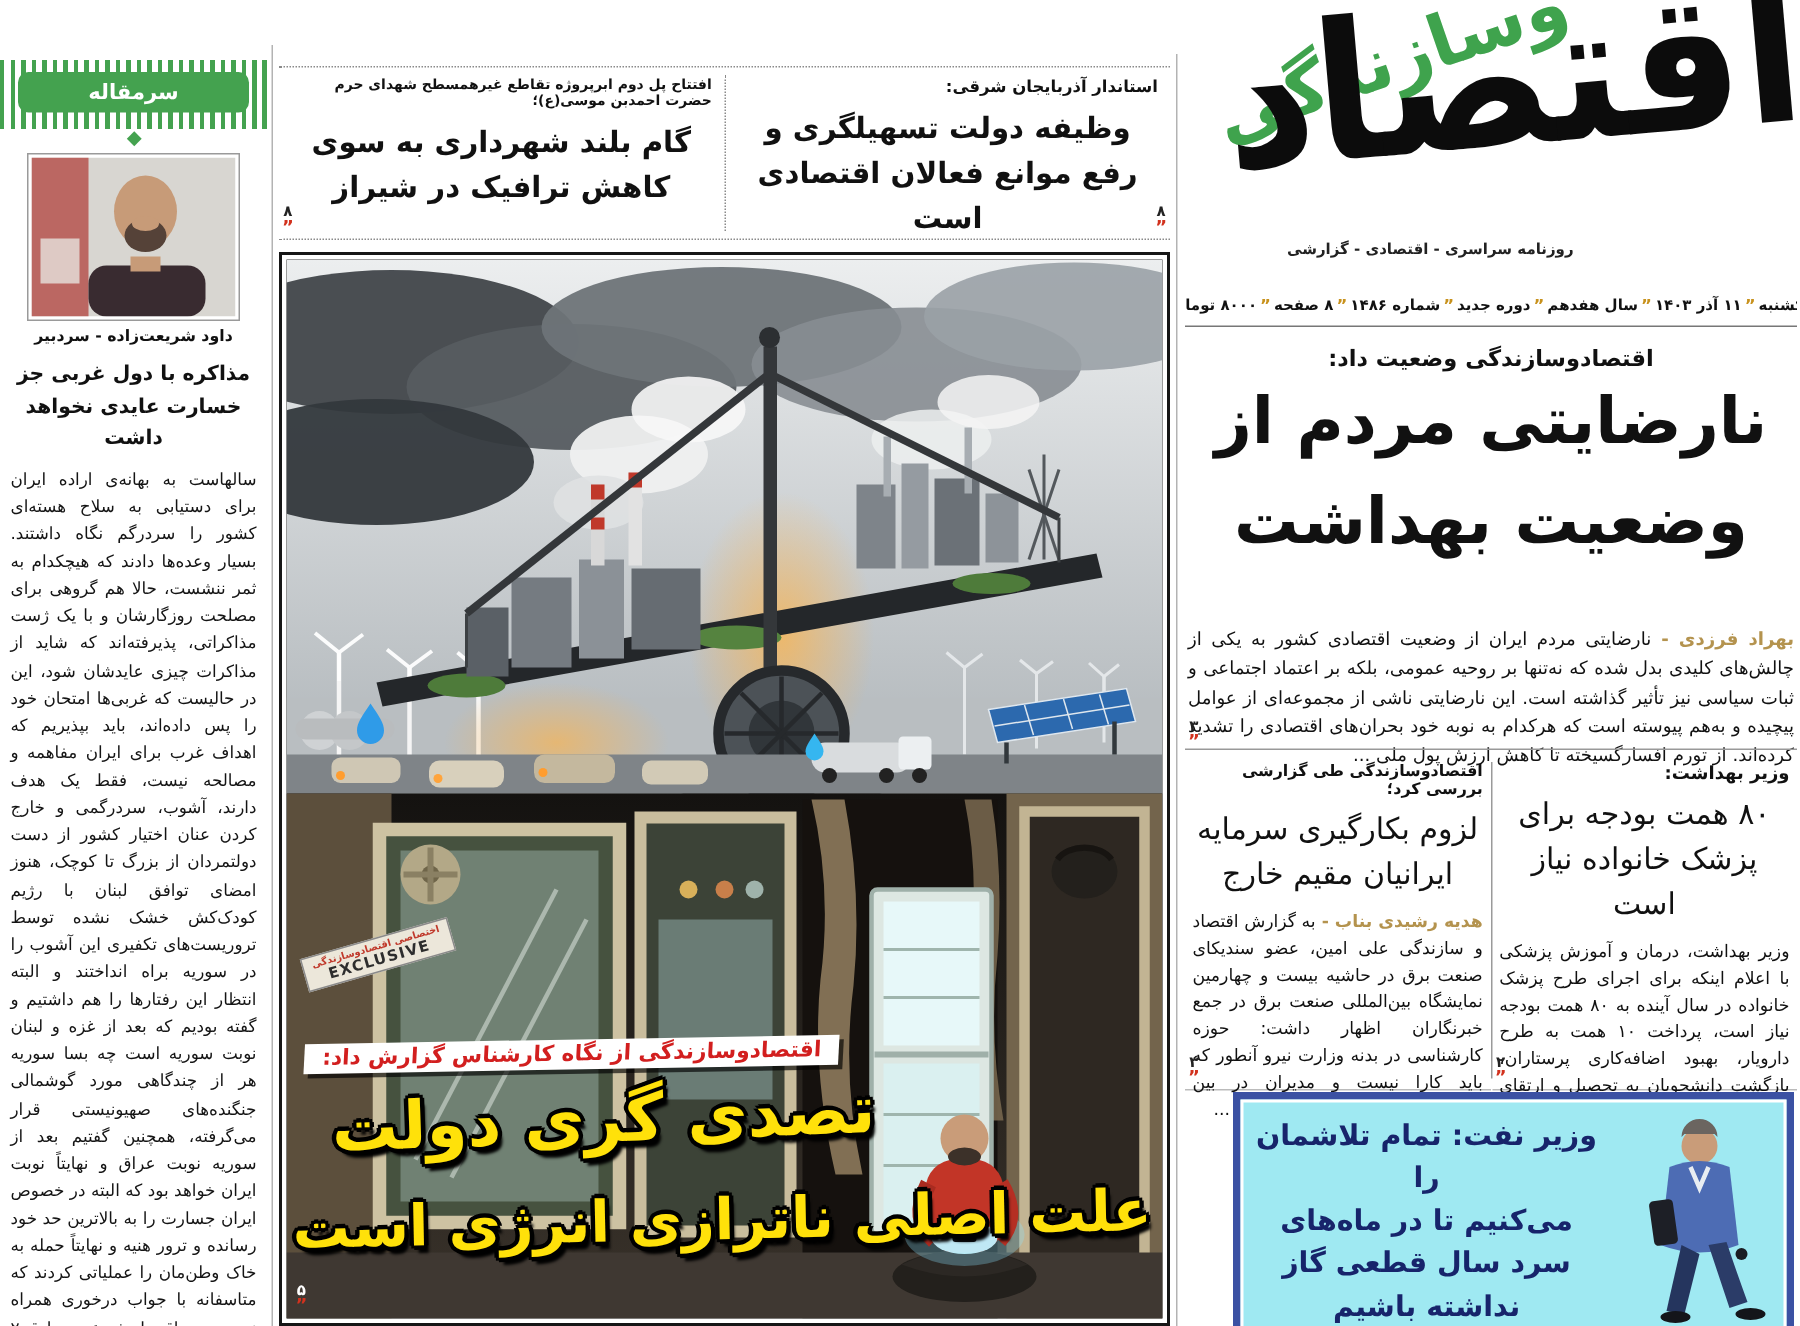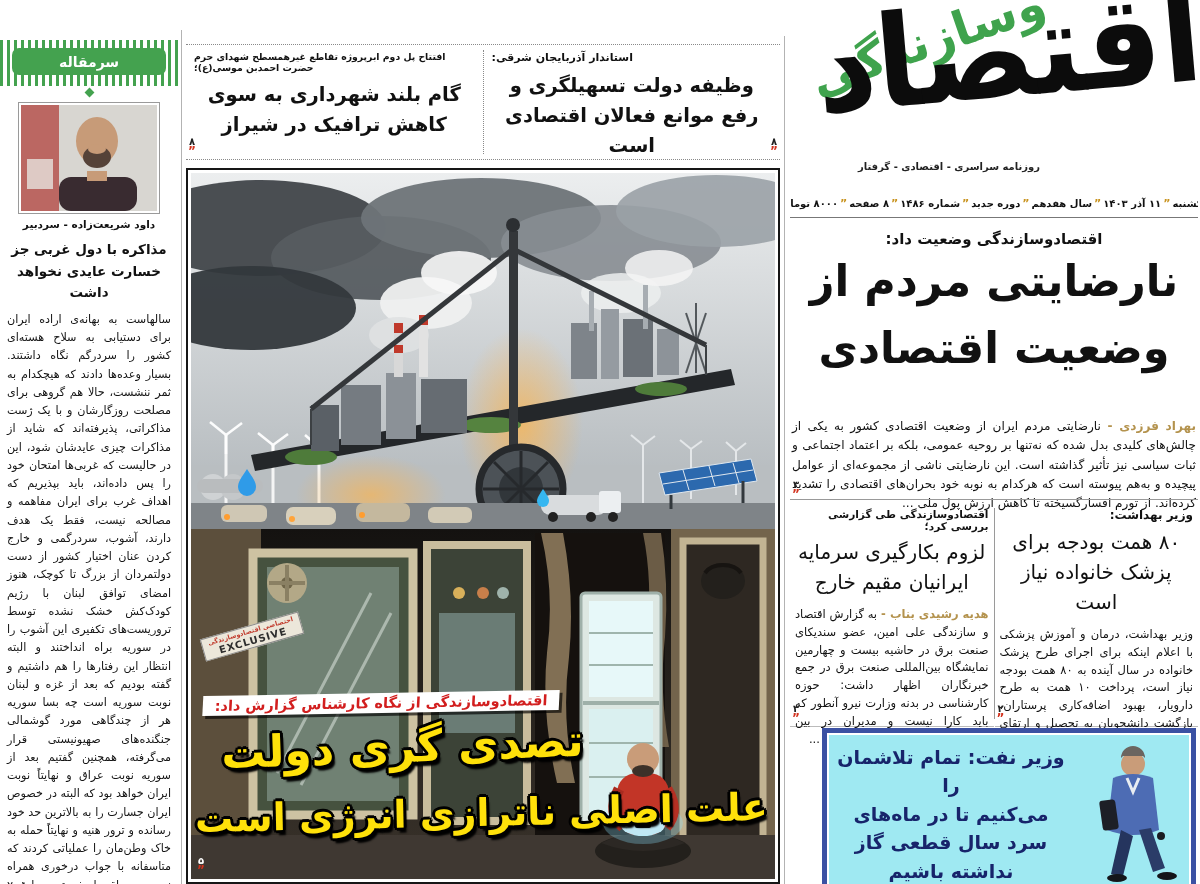--- a/index.html
+++ b/index.html
@@ -23,21 +23,21 @@
   .caption { text-align:center; font-size:10.5px; font-weight:bold; margin-top:4px; }
   .ed-title { text-align:center; font-size:13.5px; font-weight:900; line-height:1.6; margin:9px 4px 7px; }
   .ed-body { font-size:11.2px; line-height:1.63; text-align:justify; margin:2px 7px; color:#141414; }
 
   
   .center { position:absolute; left:186px; top:0; width:594px; height:884px; }
   .tophead { position:absolute; top:44px; left:0; width:594px; height:116px;
              border-top:1px dotted #8a8a8a; border-bottom:1px dotted #8a8a8a; display:flex; direction:rtl; }
   .tstory { flex:1; position:relative; padding:6px 8px 2px; }
   .tdivider { width:1px; border-left:1px dotted #8a8a8a; margin:5px 0; }
-  .tkicker { font-size:11px; font-weight:bold; text-align:left; }
+  .tkicker { font-size:11px; font-weight:bold; text-align:right; }
   .tkicker.small { font-size:9.3px; }
   .thead { font-size:19.5px; font-weight:900; text-align:center; line-height:1.55; margin-top:7px; }
 
   .marker { position:absolute; display:flex; flex-direction:column; align-items:center; line-height:1; }
   .marker .num { font-size:10px; font-weight:bold; color:#222; }
   .marker .qq { color:#d2321e; font-size:12px; font-weight:900; margin-top:-2px; }
   .mk-bl { left:2px; bottom:2px; }
   .mk-br { right:2px; bottom:2px; }
 
   
@@ -353,21 +353,21 @@
     </div>
   </section>
 
   <div class="vline vline-2"></div>
 
   <section class="rightcol">
 
     <header class="mast">
       <div class="logo-green">وسازندگی</div>
       <div class="logo-black">اقتصاد</div>
-      <div class="subtitle">روزنامه سراسری - اقتصادی - گرفتار</div>
+      <div class="subtitle">روزنامه سراسری - اقتصادی - گزارشی</div>
     </header>
 
     <div class="dateline">
 
       <span>یکشنبه</span>
       <span class="dl-sep">”</span>
       <span>۱۱ آذر ۱۴۰۳</span>
       <span class="dl-sep">”</span>
       <span>سال هفدهم</span>
       <span class="dl-sep">”</span>
@@ -377,21 +377,21 @@
       <span class="dl-sep">”</span>
       <span>۸ صفحه</span>
       <span class="dl-sep">”</span>
       <span>۸۰۰۰ تومان</span>
 
     </div>
 
     <div class="lead-kicker">اقتصادوسازندگی وضعیت داد:</div>
     <h1 class="lead-headline">
       <div>نارضایتی مردم از</div>
-      <div>وضعیت اقتصادی</div>
+      <div>وضعیت بهداشت</div>
     </h1>
     <p class="lead-body"><span class="byline">بهراد فرزدی - </span><span>نارضایتی مردم ایران از وضعیت اقتصادی کشور به یکی از چالش‌های کلیدی بدل شده که نه‌تنها بر روحیه عمومی، بلکه بر اعتماد اجتماعی و ثبات سیاسی نیز تأثیر گذاشته است. این نارضایتی ناشی از مجموعه‌ای از عوامل پیچیده و به‌هم پیوسته است که هرکدام به نوبه خود بحران‌های اقتصادی را تشدید کرده‌اند. از تورم افسارگسیخته تا کاهش ارزش پول ملی ...</span></p>
     <div class="marker lead-marker" style="position:absolute;">
       <span class="num">۳</span>
       <span class="qq">”</span>
     </div>
     <div class="lead-rule"></div>
 
     <div class="subrow">
       <article class="sub">

